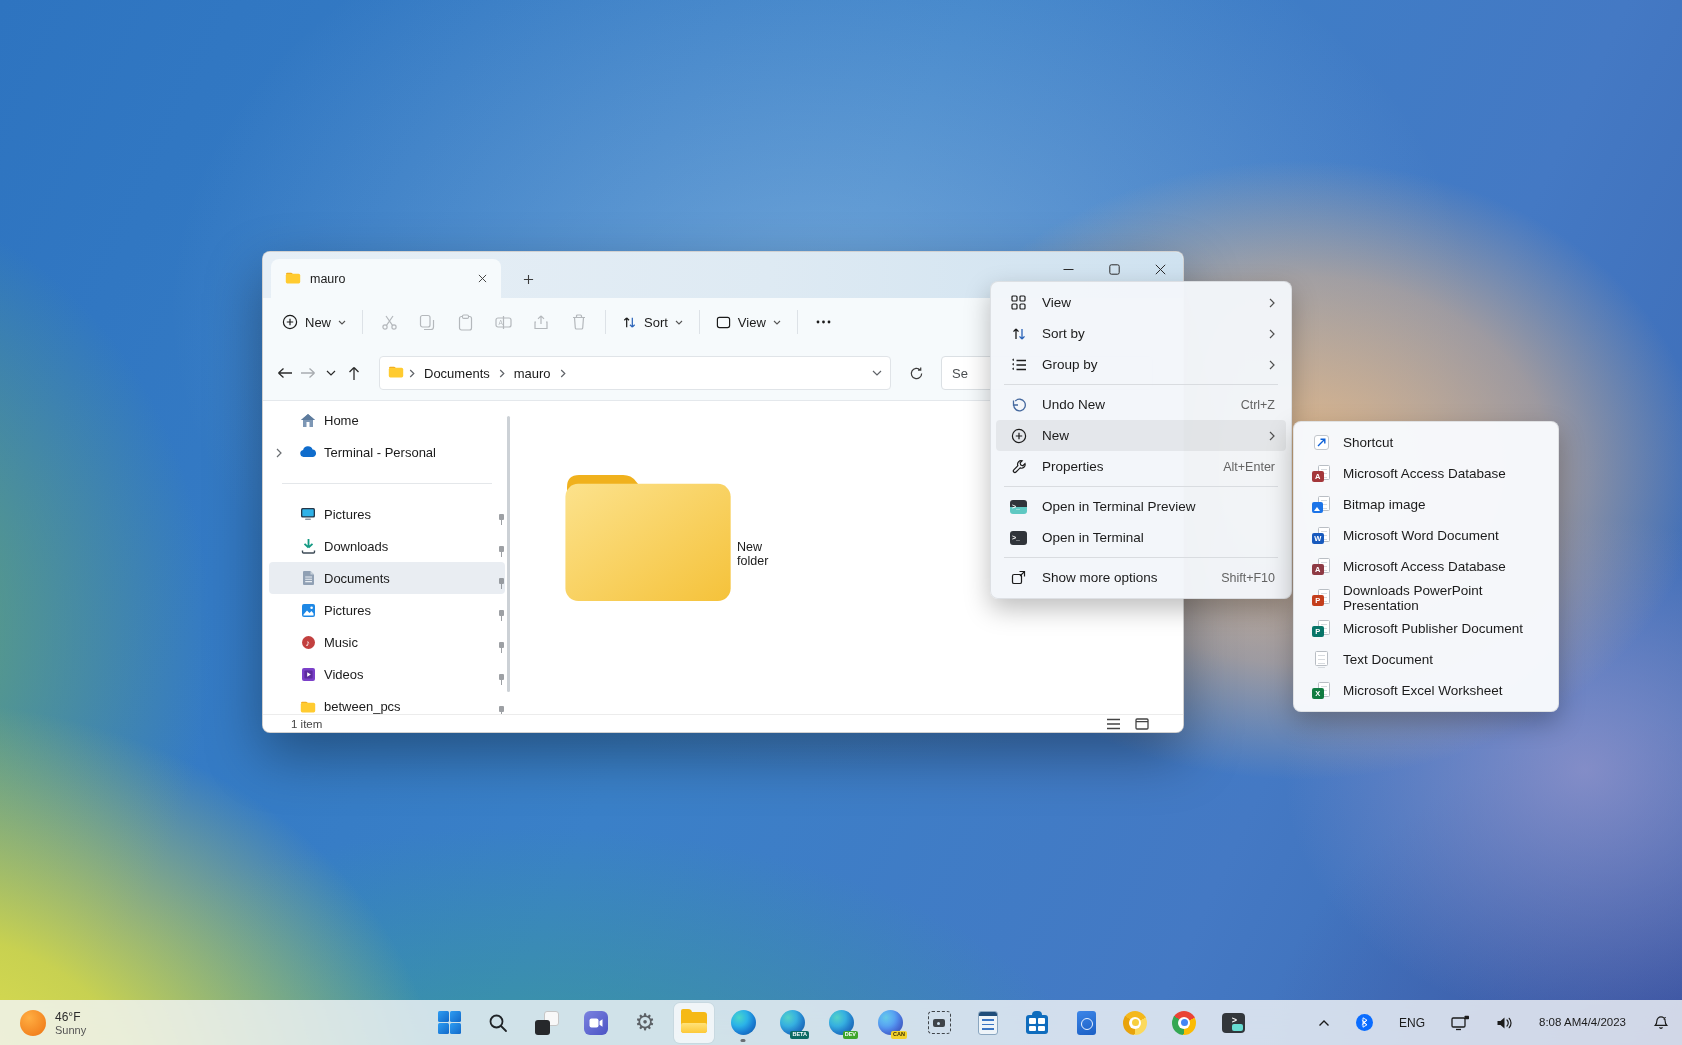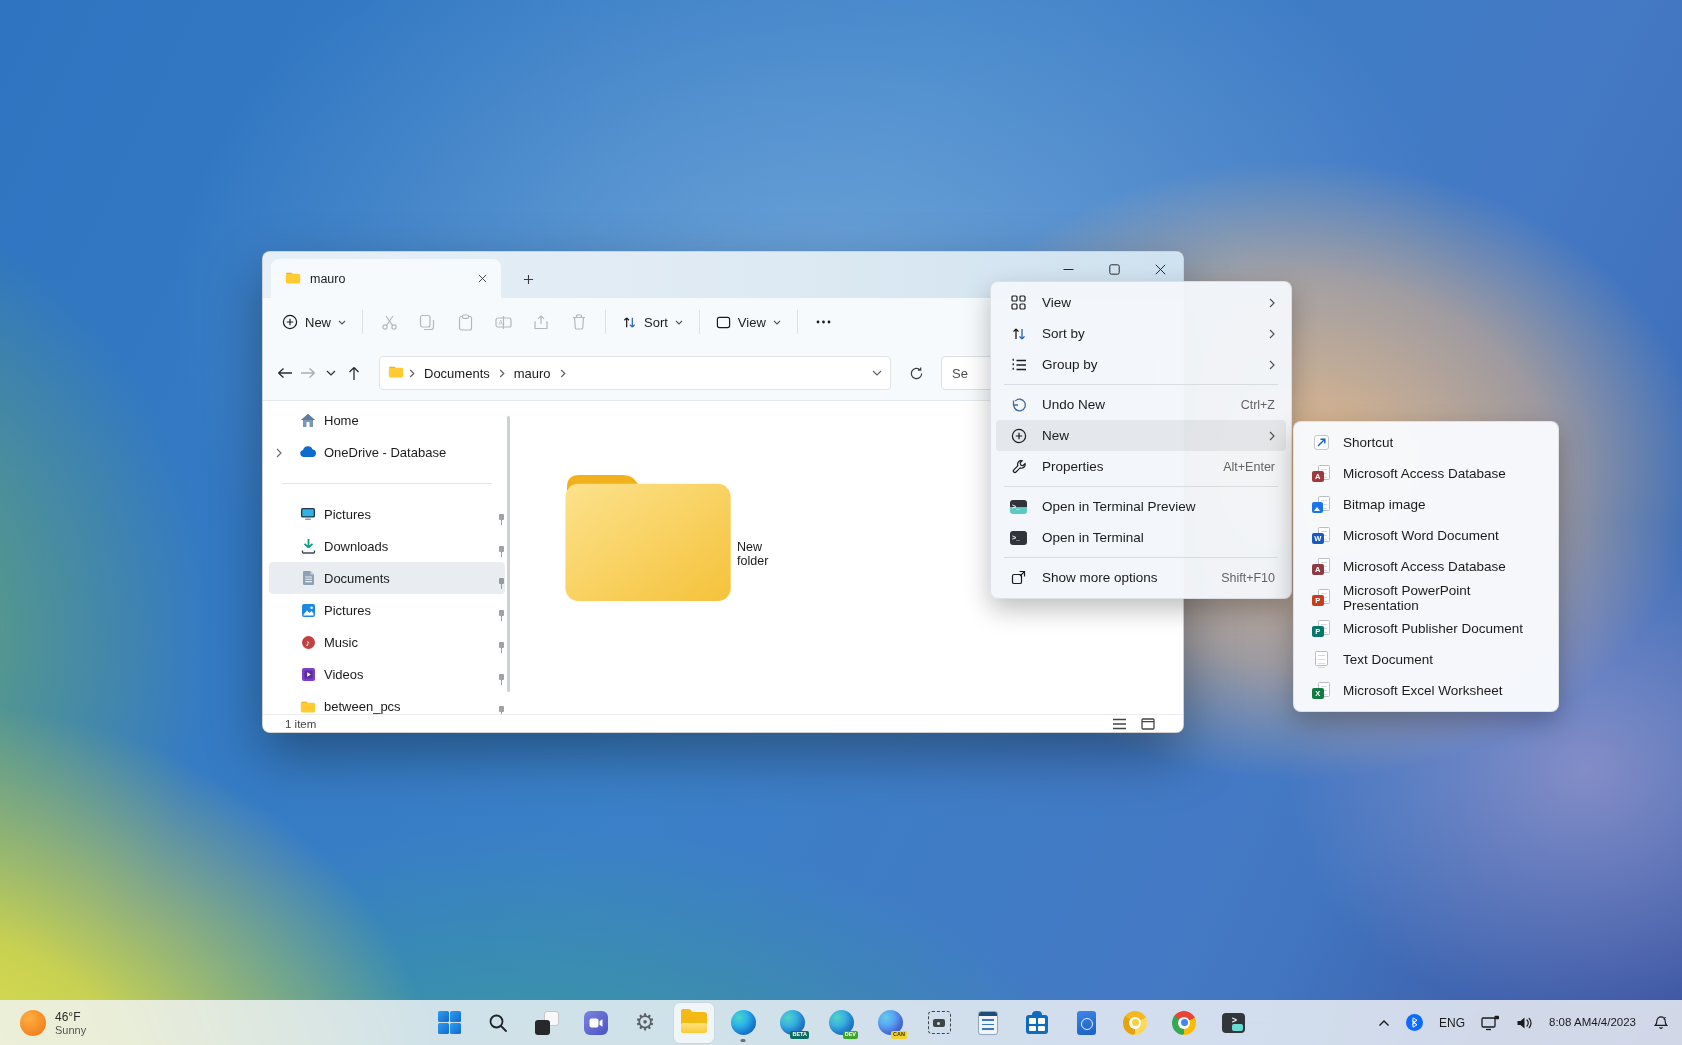--- a/index.html
+++ b/index.html
@@ -73,21 +73,21 @@
   .side-sep{ height:30px; display:flex; align-items:center; }
   .side-sep i{ display:block; height:1px; background:#e4e7ea; width:210px; margin:0 auto; }
   .scrollthumb{ position:absolute; right:1px; top:14px; width:3px; height:276px; background:#ccd1d6; border-radius:2px; }
 
   .files{ position:relative; flex:1; }
   .file-item{ position:absolute; left:48px; top:40px; width:226px; display:flex;
     flex-direction:row; align-items:center; }
   .file-item .flabel{ margin-top:44px; font-size:12.5px; }
 
   .statusbar{ position:absolute; left:0; bottom:0; right:0; height:18px; background:#fff;
-    border-top:1px solid #ececec; display:flex; align-items:center; padding:0 22px; font-size:11.5px; color:#444; }
+    border-top:1px solid #ececec; display:flex; align-items:center; padding:0 28px; font-size:11.5px; color:#444; }
   .statusbar .sb-icons{ margin-left:auto; display:flex; gap:14px; margin-right:6px; }
 
   .pin-ic{ position:relative; width:12px; height:12px; transform:rotate(40deg); opacity:.7; }
   .pin-ic::before{ content:""; position:absolute; left:4px; top:0; width:4.5px; height:6px; background:#75797e; border-radius:1px; }
   .pin-ic::after{ content:""; position:absolute; left:5.8px; top:6px; width:1.3px; height:5px; background:#75797e; }
 
   
   .cmenu{ position:absolute; left:990px; top:281px; width:302px; padding:5px 0;
     background:rgba(243,246,250,.97); border:1px solid rgba(0,0,0,.09); border-radius:8px;
     box-shadow:0 10px 26px rgba(0,0,0,.26); }
@@ -188,21 +188,21 @@
   .i-chrome .c1{ position:absolute; left:6px; top:6px; width:12px; height:12px; background:#fff; border-radius:50%; }
   .i-chrome .c2{ position:absolute; left:8.5px; top:8.5px; width:7px; height:7px; background:#4286f5; border-radius:50%; }
   .i-chrome.canary{ background:conic-gradient(from -55deg,#f4b81d 0 33%,#fbd95c 33% 66%,#e8a30c 66% 100%); }
   .i-chrome.canary .c2{ background:#f7cf3e; }
   .i-termtb{ position:relative; width:23px; height:20px; background:#32363b; border-radius:4px;
     color:#fff; font-size:9px; font-weight:bold; padding:2px 0 0 3px; }
   .i-termtb::before{ content:">"; }
   .i-termtb::after{ content:""; position:absolute; right:2px; bottom:2px; width:11px; height:7px;
     background:#67dcd2; border-radius:2px; }
 
-  .tray{ position:absolute; right:8px; top:0; height:45px; display:flex; align-items:center; gap:8px; }
+  .tray{ position:absolute; right:8px; top:0; height:45px; display:flex; align-items:center; gap:18px; }
   .traybtn{ border:none; background:transparent; border-radius:4px; height:34px; display:flex;
     align-items:center; justify-content:center; padding:0 4px; }
   .tray .lang{ font-size:12px; color:#1b1b1b; }
   .clock{ text-align:right; font-size:11.5px; line-height:1.3; color:#1b1b1b; }
   .bt-ic{ width:17px; height:17px; border-radius:50%; background:#0a6cff; display:flex;
     align-items:center; justify-content:center; }
 </style>
 </head>
 <body>
 
@@ -398,21 +398,21 @@
           <span class="exp">
             <svg width="6" height="10" viewBox="0 0 6 10">
                 <path d="M1 1 L5 5 L1 9" fill="none" stroke="#6a6e72" stroke-width="1.2"></path>
               </svg>
           </span>
           <span class="sic">
             <svg width="18" height="12" viewBox="0 0 18 12">
                 <path d="M4.5 11 a3.6 3.6 0 0 1 -.4-7.1 A5 5 0 0 1 13.6 3.5 a3.8 3.8 0 0 1 .4 7.5 Z" fill="#0f6ccc"></path>
               </svg>
           </span>
-          <span>OneDrive - Database</span>
+          <span>Terminal - Personal</span>
         </div>
         <div class="side-sep">
             <i></i>
           </div>
         <div class="srow">
           <span class="sic">
             <svg width="16" height="14" viewBox="0 0 16 14">
                 <rect x="1" y="1" width="14" height="9.5" rx="1.5" fill="#25374a"></rect>
                 <rect x="2.3" y="2.3" width="11.4" height="7" rx=".8" fill="#2fb2e8"></rect>
                 <rect x="5" y="11.5" width="6" height="1.6" rx=".8" fill="#8b97a3"></rect>
@@ -690,21 +690,21 @@
       <span class="mic">
         <span class="fico">
             <span class="page">
               <i></i>
               <i></i>
               <i></i>
             </span>
             <span class="fbadge b-ppt">P</span>
           </span>
       </span>
-      <span>Microsoft PowerPoint Presentation</span>
+      <span>Downloads PowerPoint Presentation</span>
     </div>
     <div class="smi">
       <span class="mic">
         <span class="fico">
             <span class="page">
               <i></i>
               <i></i>
               <i></i>
             </span>
             <span class="fbadge b-pub">P</span>

